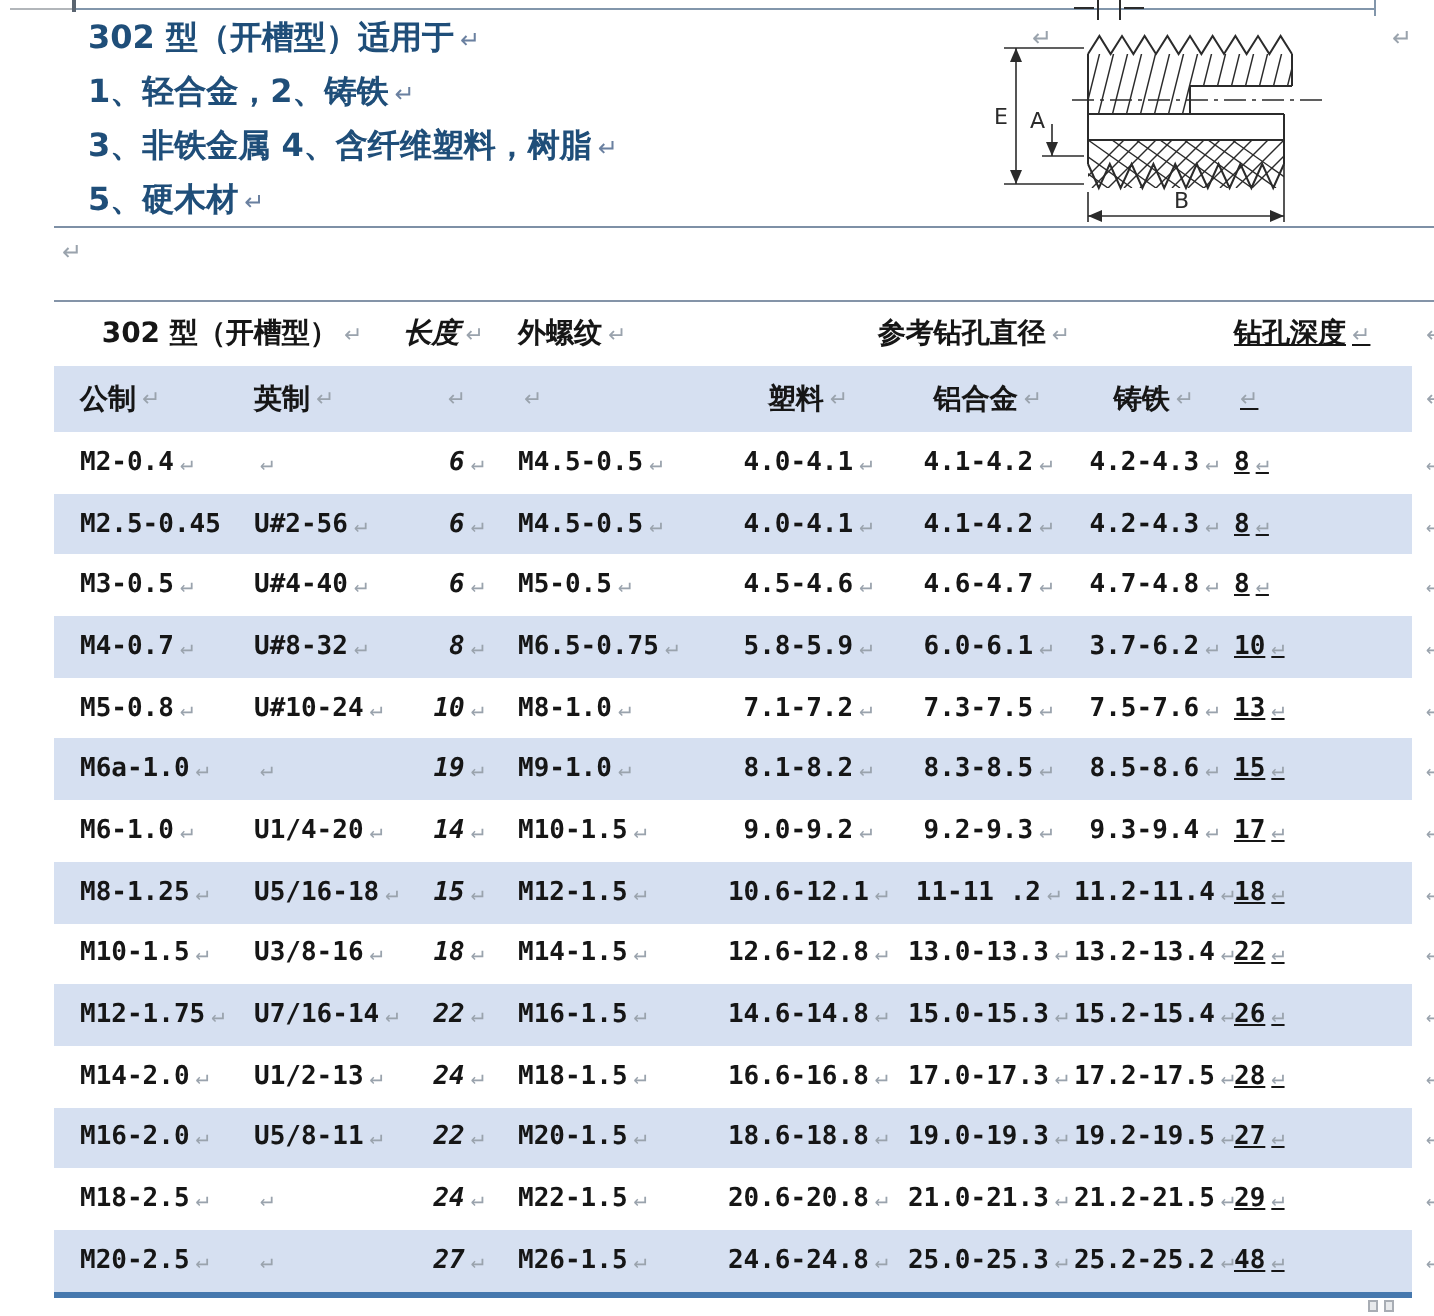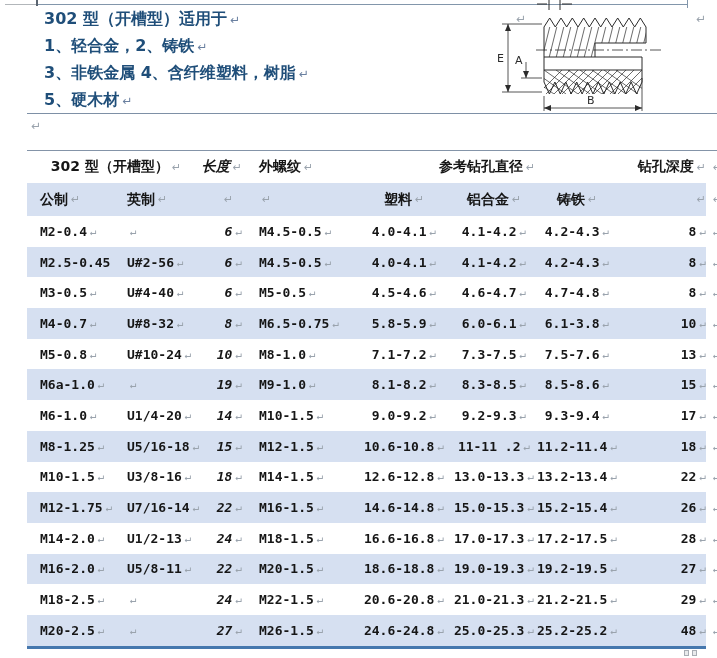--- a/index.html
+++ b/index.html
@@ -43,21 +43,21 @@
           font-family:"DejaVu Sans Mono","Liberation Mono",monospace; }
   .banded .cell:not(.c9) { background:#D6E0F1; }
   .hrow2  .cell:not(.c9) { background:#D6E0F1; }
   .c1 { width:86px;  padding-left:13px; }
   .c2 { width:92px;  padding-left:14px; }
   .c3 { width:44px;  justify-content:flex-end; padding-right:7px;font-style:italic; }
   .c4 { width:108px; padding-left:10px; }
   .c5 { width:94px;  justify-content:center; }
   .c6 { width:86px;  justify-content:center; }
   .c7 { width:80px;  justify-content:center; }
-  .c8 { width:89px;  justify-content:flex-end; }
+  .c8 { width:89px;  justify-content:flex-start;text-decoration:underline; }
   .c9 { width:17px;  justify-content:flex-start; padding-left:4px; background:transparent; }
   .c12  { width:178px; justify-content:center; }
   .c567 { width:260px; justify-content:center; }
   .cell .pil { margin-left:3px; }
   .tbl-bottom { height:0; border-bottom:3px solid #4678AE; width:679px; }
 
   
   .handle { position:absolute; top:650px; width:5px; height:6px;
             border:1px solid #a8adb4; background:#e8eaec; }
   .h1m { left:684px; } .h2m { left:692px; }
@@ -374,21 +374,21 @@
         </div>
         <div class="cell c5">
           <span>5.8-5.9</span>
           <span class="pil">↵</span>
         </div>
         <div class="cell c6">
           <span>6.0-6.1</span>
           <span class="pil">↵</span>
         </div>
         <div class="cell c7">
-          <span>6.1-3.8</span>
+          <span>3.7-6.2</span>
           <span class="pil">↵</span>
         </div>
         <div class="cell c8">
           <span>10</span>
           <span class="pil">↵</span>
         </div>
         <div class="cell c9">
           <span class="pil">↵</span>
         </div>
       </div>
@@ -514,21 +514,21 @@
         </div>
         <div class="cell c3">
           <span>15</span>
           <span class="pil">↵</span>
         </div>
         <div class="cell c4">
           <span>M12-1.5</span>
           <span class="pil">↵</span>
         </div>
         <div class="cell c5">
-          <span>10.6-10.8</span>
+          <span>10.6-12.1</span>
           <span class="pil">↵</span>
         </div>
         <div class="cell c6">
           <span>11-11 .2</span>
           <span class="pil">↵</span>
         </div>
         <div class="cell c7">
           <span>11.2-11.4</span>
           <span class="pil">↵</span>
         </div>

